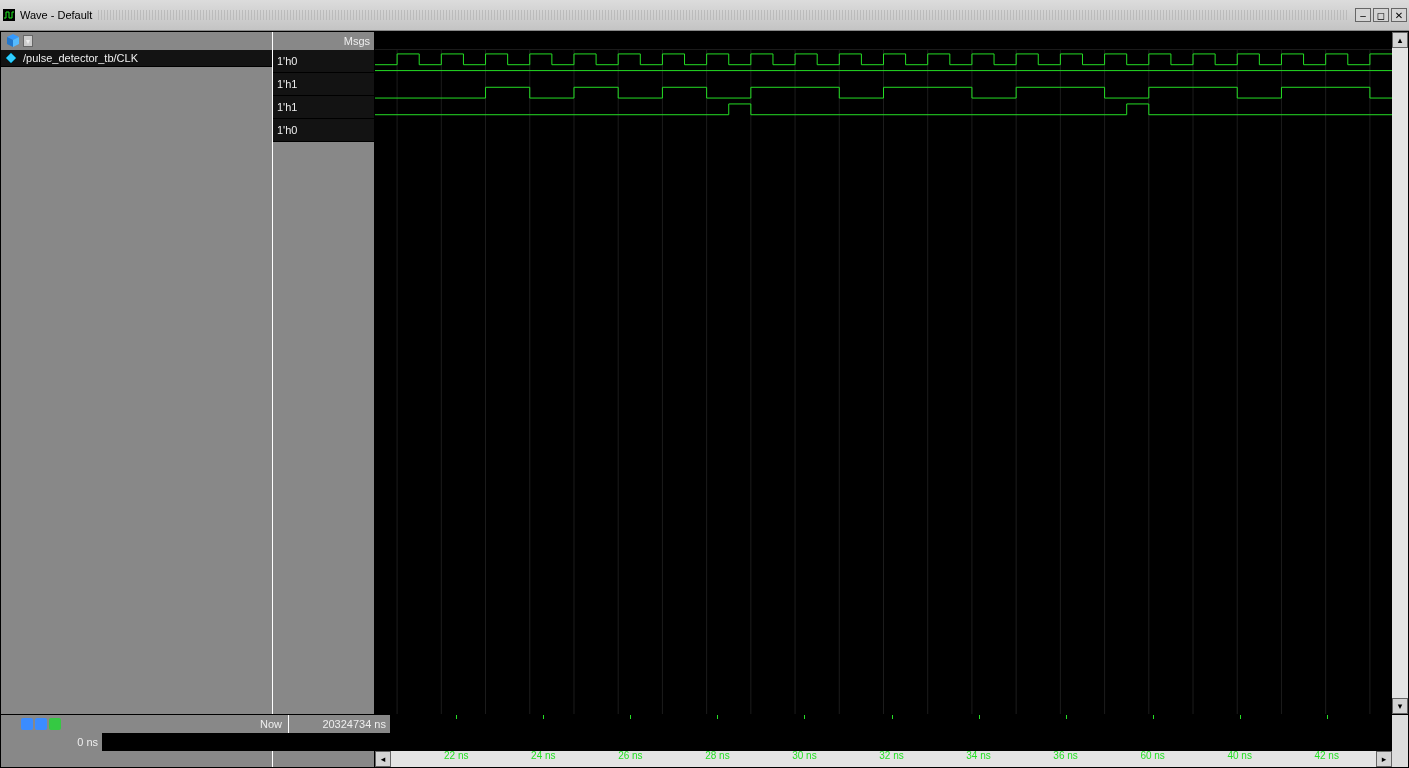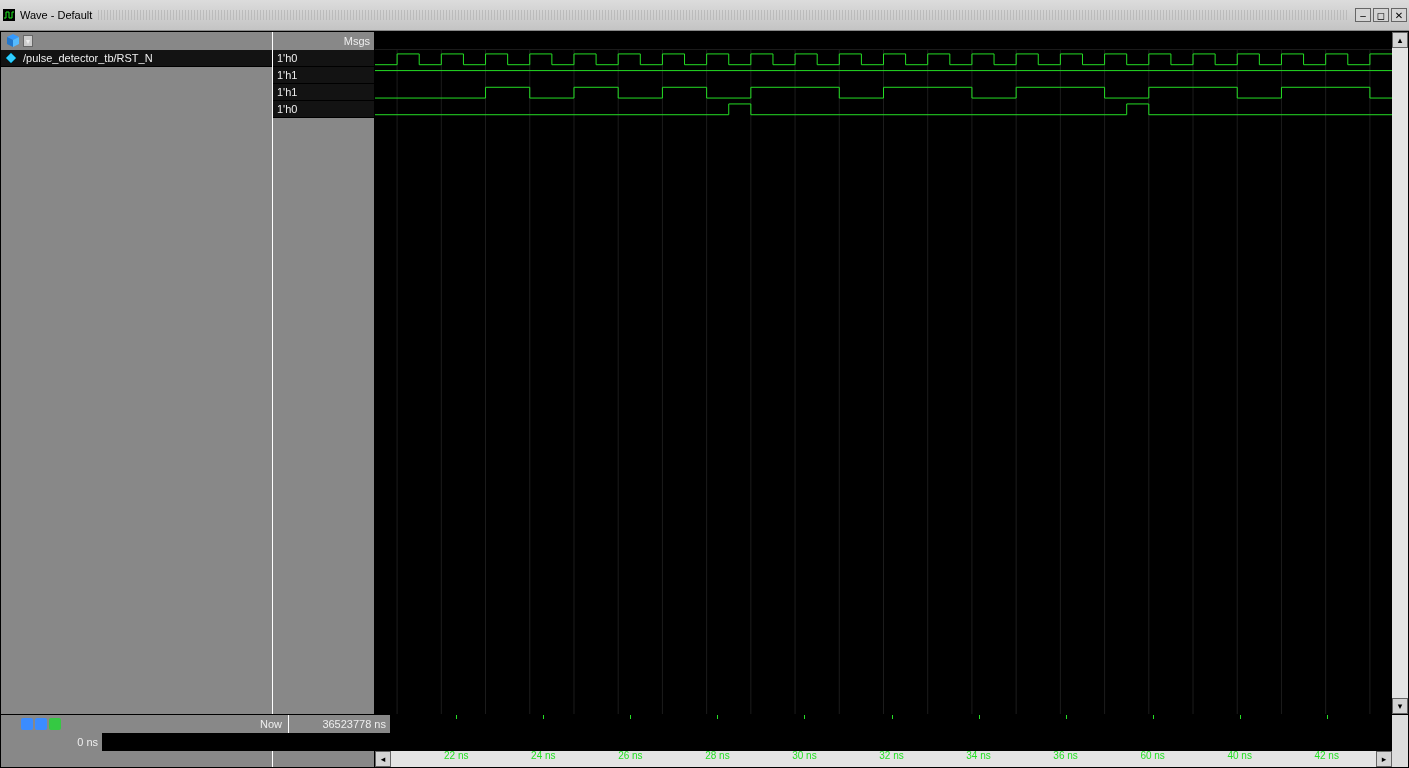--- a/index.html
+++ b/index.html
@@ -69,21 +69,21 @@
   .sig-rows { flex: 0 0 auto; }
   .sig-row {
     height: 17px; display: flex; align-items: center;
     background: #131313; color: #eee; border-bottom: 1px solid #000;
     padding-left: 4px;
   }
   .sig-icon { width: 14px; height: 12px; margin-right: 4px; }
   .sig-row .label { flex: 1 1 auto; white-space: nowrap; overflow: hidden; }
 
   .val-row {
-    height: 17px; display: flex; align-items: center; padding-left: 4px;
+    height: 23px; display: flex; align-items: center; padding-left: 4px;
     background: #131313; color: #eee; border-bottom: 1px solid #000;
   }
 
   .empty-fill { flex: 1 1 auto; background: #888; }
 
   
   .wave-hdr { height: 18px; background: #000; border-bottom: 1px solid #1a1a1a; }
   .wave-canvas { flex: 1 1 auto; position: relative; }
   .wave-canvas svg { position: absolute; inset: 0; width: 100%; height: 100%; }
 
@@ -157,21 +157,21 @@
             <polygon points="14,3 8,6 8,13 14,10" fill="#5bf"></polygon>
           </svg>
         </span>
         <span class="dropdown-arrow">▾</span>
       </div>
       <div class="sig-rows" id="signal-name-rows">
           <div class="sig-row">
             <span class="sig-icon"><svg viewBox="0 0 12 12" width="12" height="12">
                 <polygon points="6,1 11,6 6,11 1,6" fill="#3cf" stroke="#08a"></polygon>
               </svg></span>
-            <span class="label">/pulse_detector_tb/RST_N</span>
+            <span class="label">/pulse_detector_tb/CLK</span>
           </div>
         </div>
       <div class="empty-fill"></div>
     </div>
 
     <div class="col-values">
       <div class="col-header">
         <span>Msgs</span>
       </div>
       <div class="sig-rows" id="signal-value-rows">
@@ -229,21 +229,21 @@
 
     <div class="footer-row">
       <div class="f-sig">
         <span class="icons">
           <span class="mini-icon blue"></span>
           <span class="mini-icon blue"></span>
           <span class="mini-icon green"></span>
         </span>
         <span class="label">Now</span>
       </div>
-      <div class="f-val">36523778 ns</div>
+      <div class="f-val">20324734 ns</div>
       <div class="f-wave">
         <div class="ruler-ticks" id="ruler-ticks">
             <i style="left: 6.52174%;"></i>
             <span style="left: 6.52174%;">22 ns</span>
             <i style="left: 15.2174%;"></i>
             <span style="left: 15.2174%;">24 ns</span>
             <i style="left: 23.913%;"></i>
             <span style="left: 23.913%;">26 ns</span>
             <i style="left: 32.6087%;"></i>
             <span style="left: 32.6087%;">28 ns</span>

